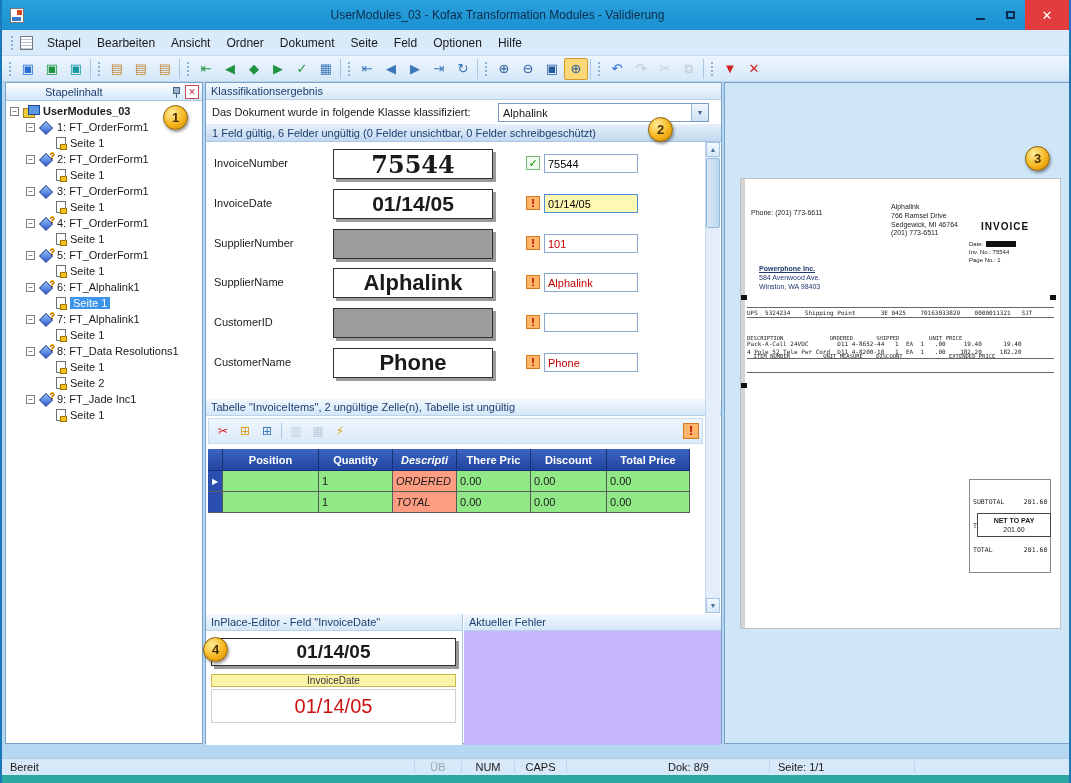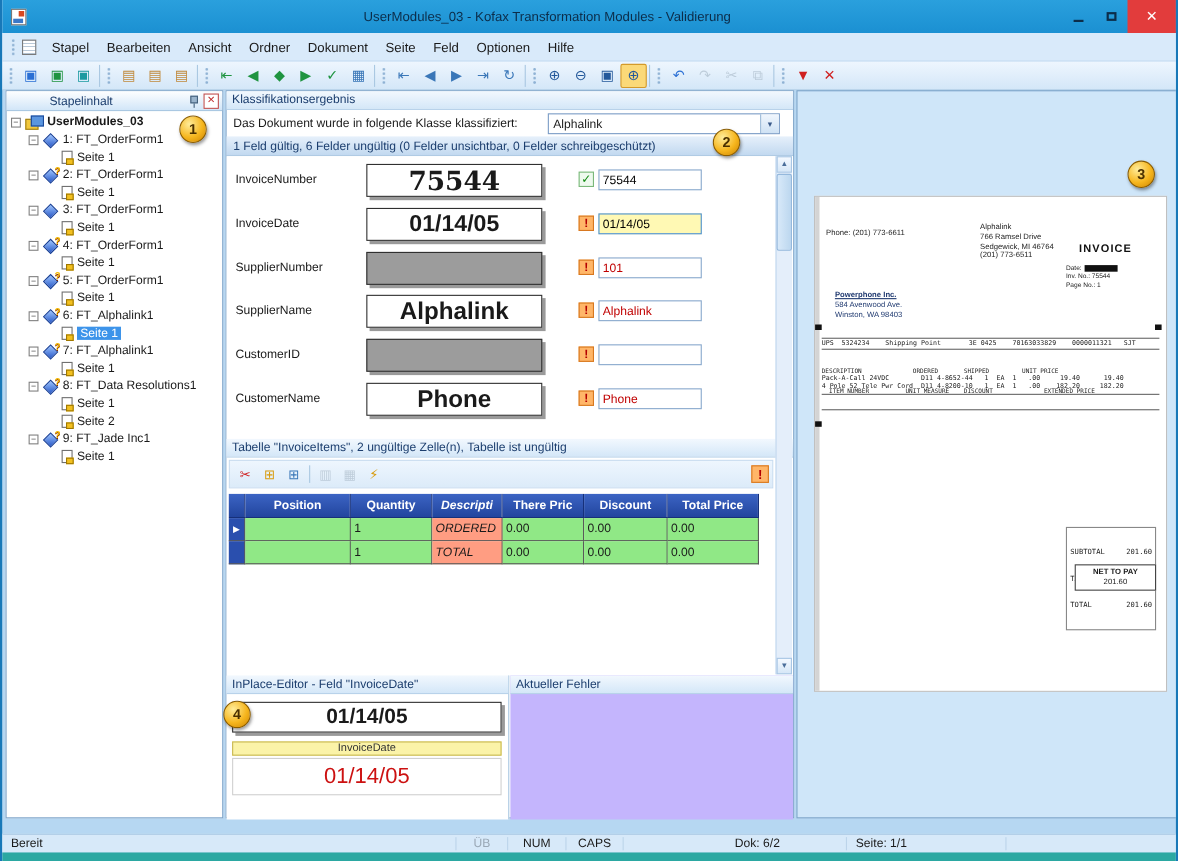--- a/index.html
+++ b/index.html
@@ -496,21 +496,21 @@
       </div>
     </div>
   </div>
 
   <div class="statusbar">
     <div class="sb-seg sb-ready">Bereit</div>
     <div class="sb-seg sb-ovr">ÜB</div>
     <div class="sb-seg sb-num">NUM</div>
     <div class="sb-seg sb-caps">CAPS</div>
     <div class="sb-seg sb-gap"></div>
-    <div class="sb-seg sb-dok">Dok: 6/2</div>
+    <div class="sb-seg sb-dok">Dok: 8/9</div>
     <div class="sb-seg sb-seite">Seite: 1/1</div>
   </div>
   <div class="bottomstrip"></div>
 
   <div class="badge" id="b1">1</div>
   <div class="badge" id="b2">2</div>
   <div class="badge" id="b3">3</div>
   <div class="badge" id="b4">4</div>
 
 </div>

